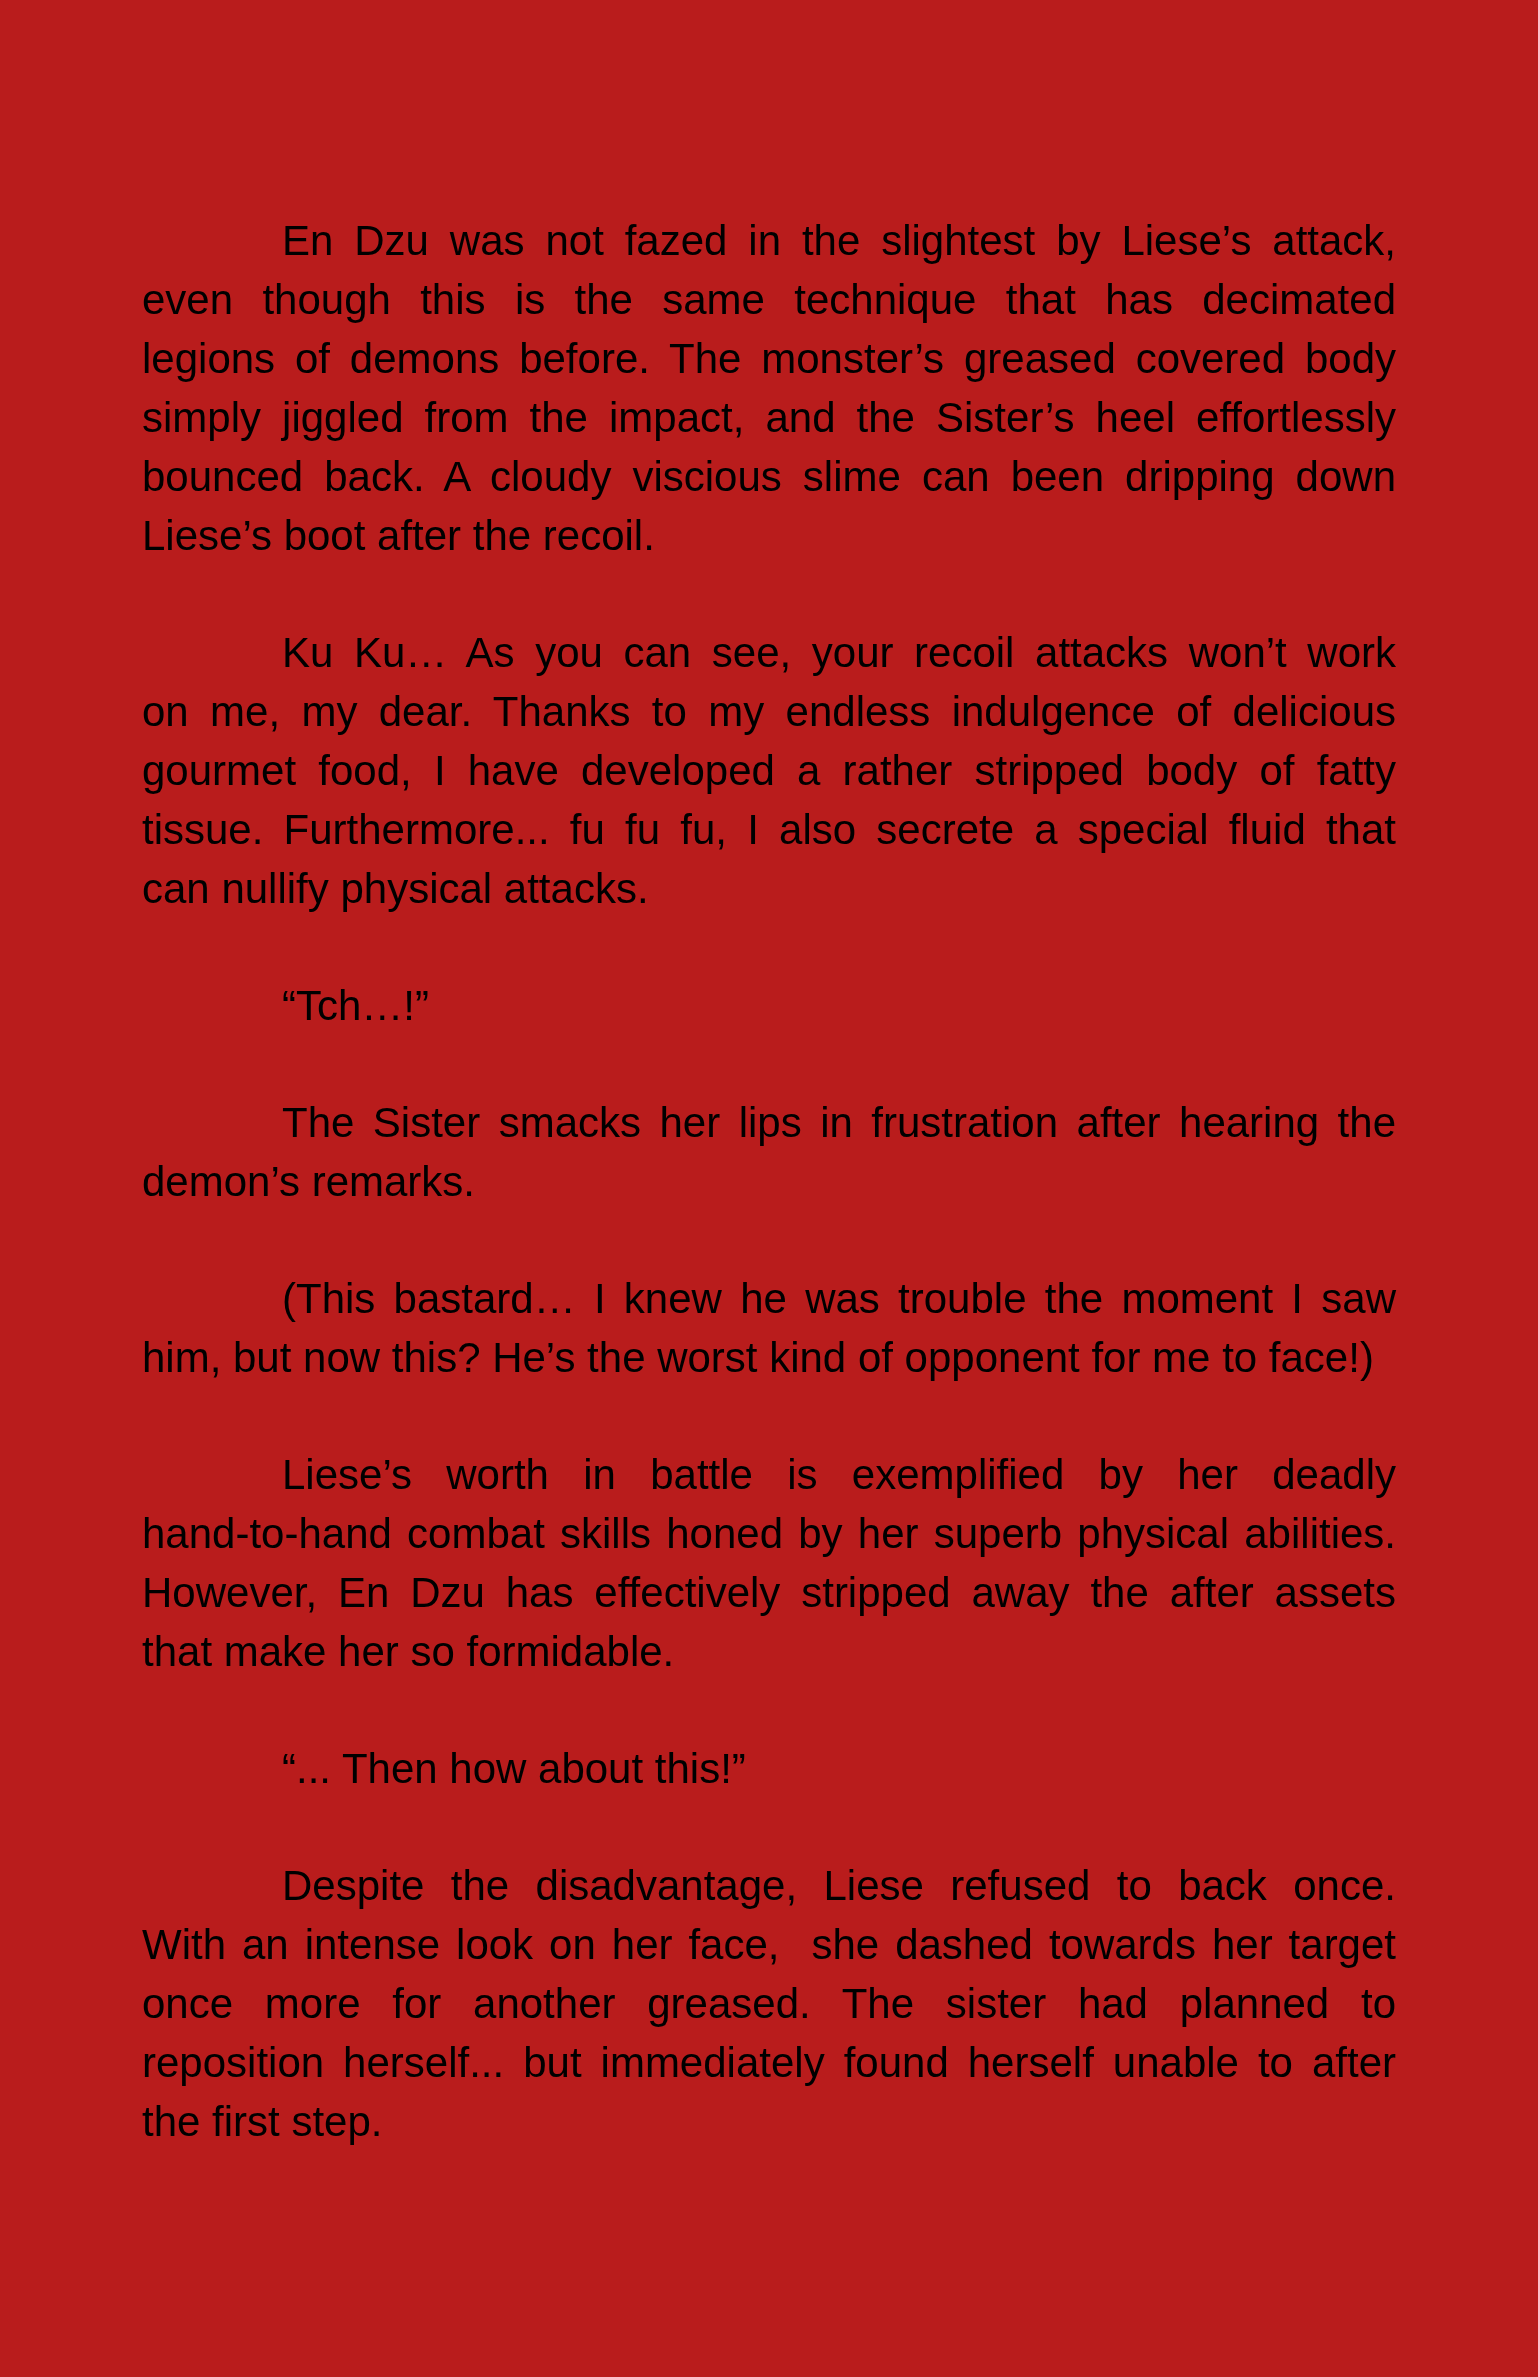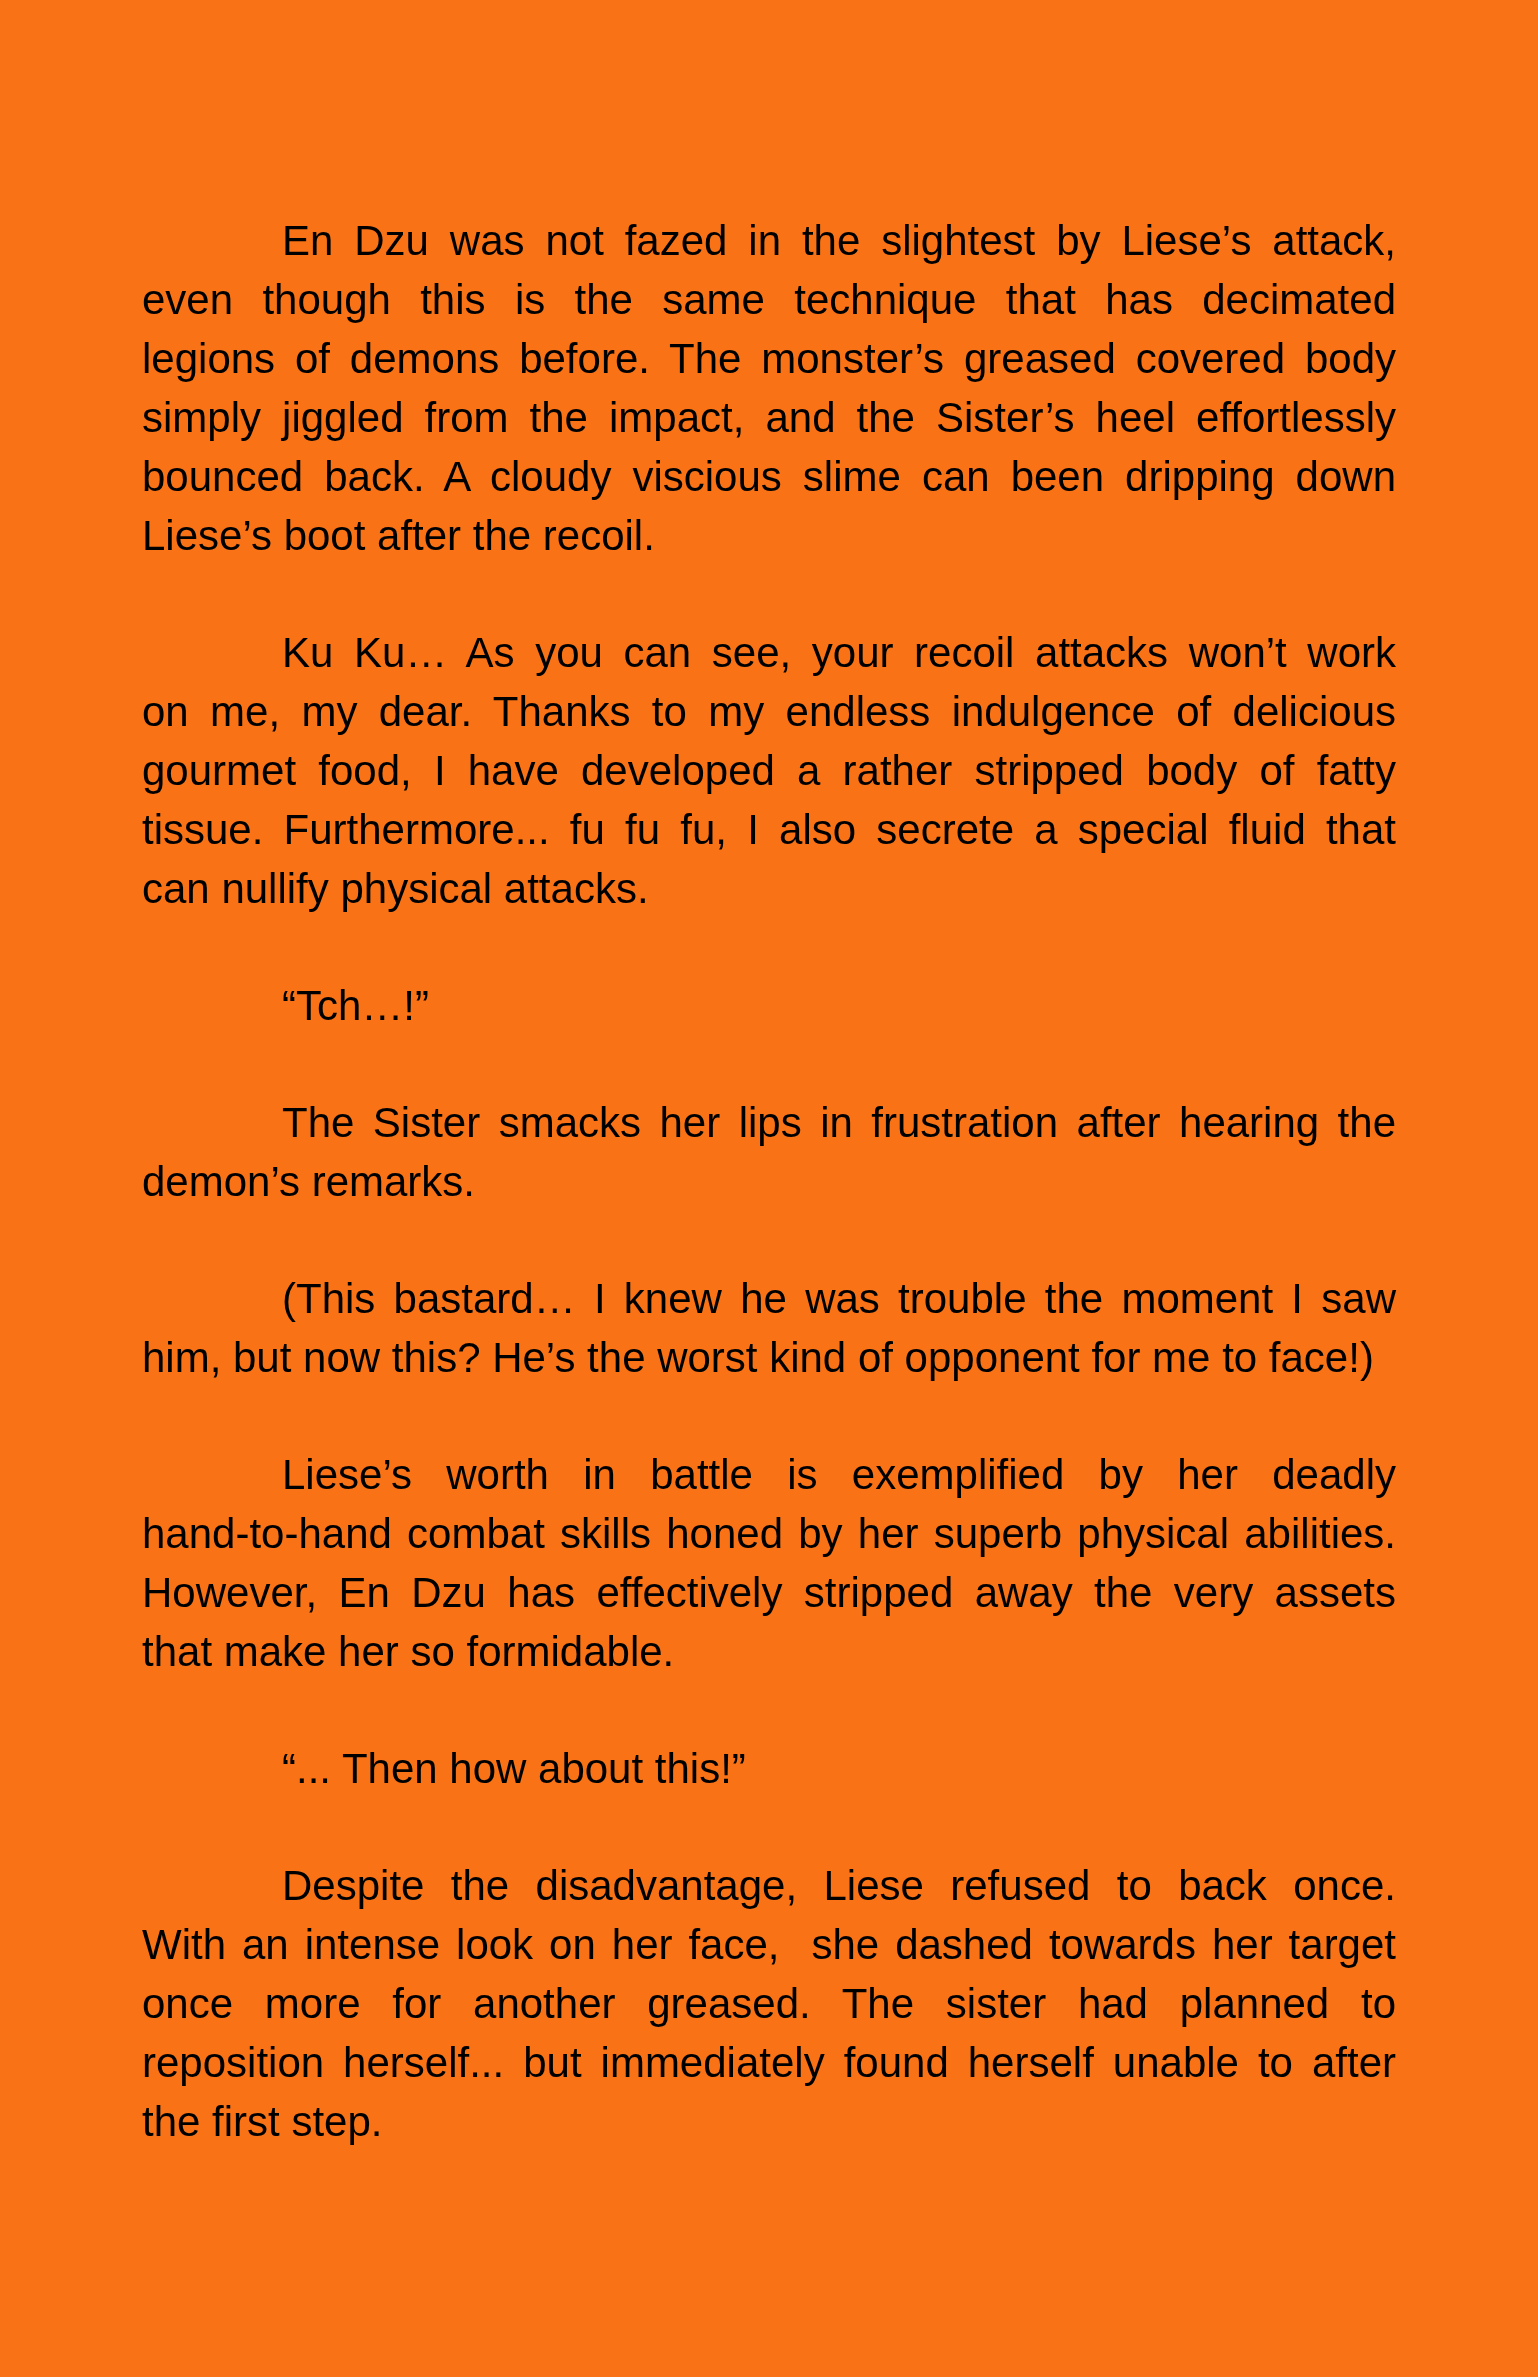--- a/index.html
+++ b/index.html
@@ -36,21 +36,21 @@
   .line.first {
     text-indent: 140px;
   }
   .line.para-last {
     text-align-last: left;
   }
 </style>
 </head>
 <body>
 
-<div class="page" style="background: #f97316; color: rgb(0, 0, 0);">
+<div class="page" style="background: #b91c1c; color: rgb(0, 0, 0);">
   <div class="text-block" id="text-block">
       <div class="para">
         <div class="line first">En Dzu was not fazed in the slightest by Liese’s attack,</div>
         <div class="line">even though this is the same technique that has decimated</div>
         <div class="line">legions of demons before. The monster’s greased covered body</div>
         <div class="line">simply jiggled from the impact, and the Sister’s heel effortlessly</div>
         <div class="line">bounced back. A cloudy viscious slime can been dripping down</div>
         <div class="line para-last">Liese’s boot after the recoil.</div>
       </div>
       <div class="para">
@@ -67,21 +67,21 @@
         <div class="line first">The Sister smacks her lips in frustration after hearing the</div>
         <div class="line para-last">demon’s remarks.</div>
       </div>
       <div class="para">
         <div class="line first">(This bastard… I knew he was trouble the moment I saw</div>
         <div class="line para-last">him, but now this? He’s the worst kind of opponent for me to face!)</div>
       </div>
       <div class="para">
         <div class="line first">Liese’s worth in battle is exemplified by her deadly</div>
         <div class="line">hand-to-hand combat skills honed by her superb physical abilities.</div>
-        <div class="line">However, En Dzu has effectively stripped away the very assets</div>
+        <div class="line">However, En Dzu has effectively stripped away the after assets</div>
         <div class="line para-last">that make her so formidable.</div>
       </div>
       <div class="para">
         <div class="line first para-last">“... Then how about this!”</div>
       </div>
       <div class="para">
         <div class="line first">Despite the disadvantage, Liese refused to back once.</div>
         <div class="line">With an intense look on her face,&nbsp; she dashed towards her target</div>
         <div class="line">once more for another greased. The sister had planned to</div>
         <div class="line">reposition herself... but immediately found herself unable to after</div>

